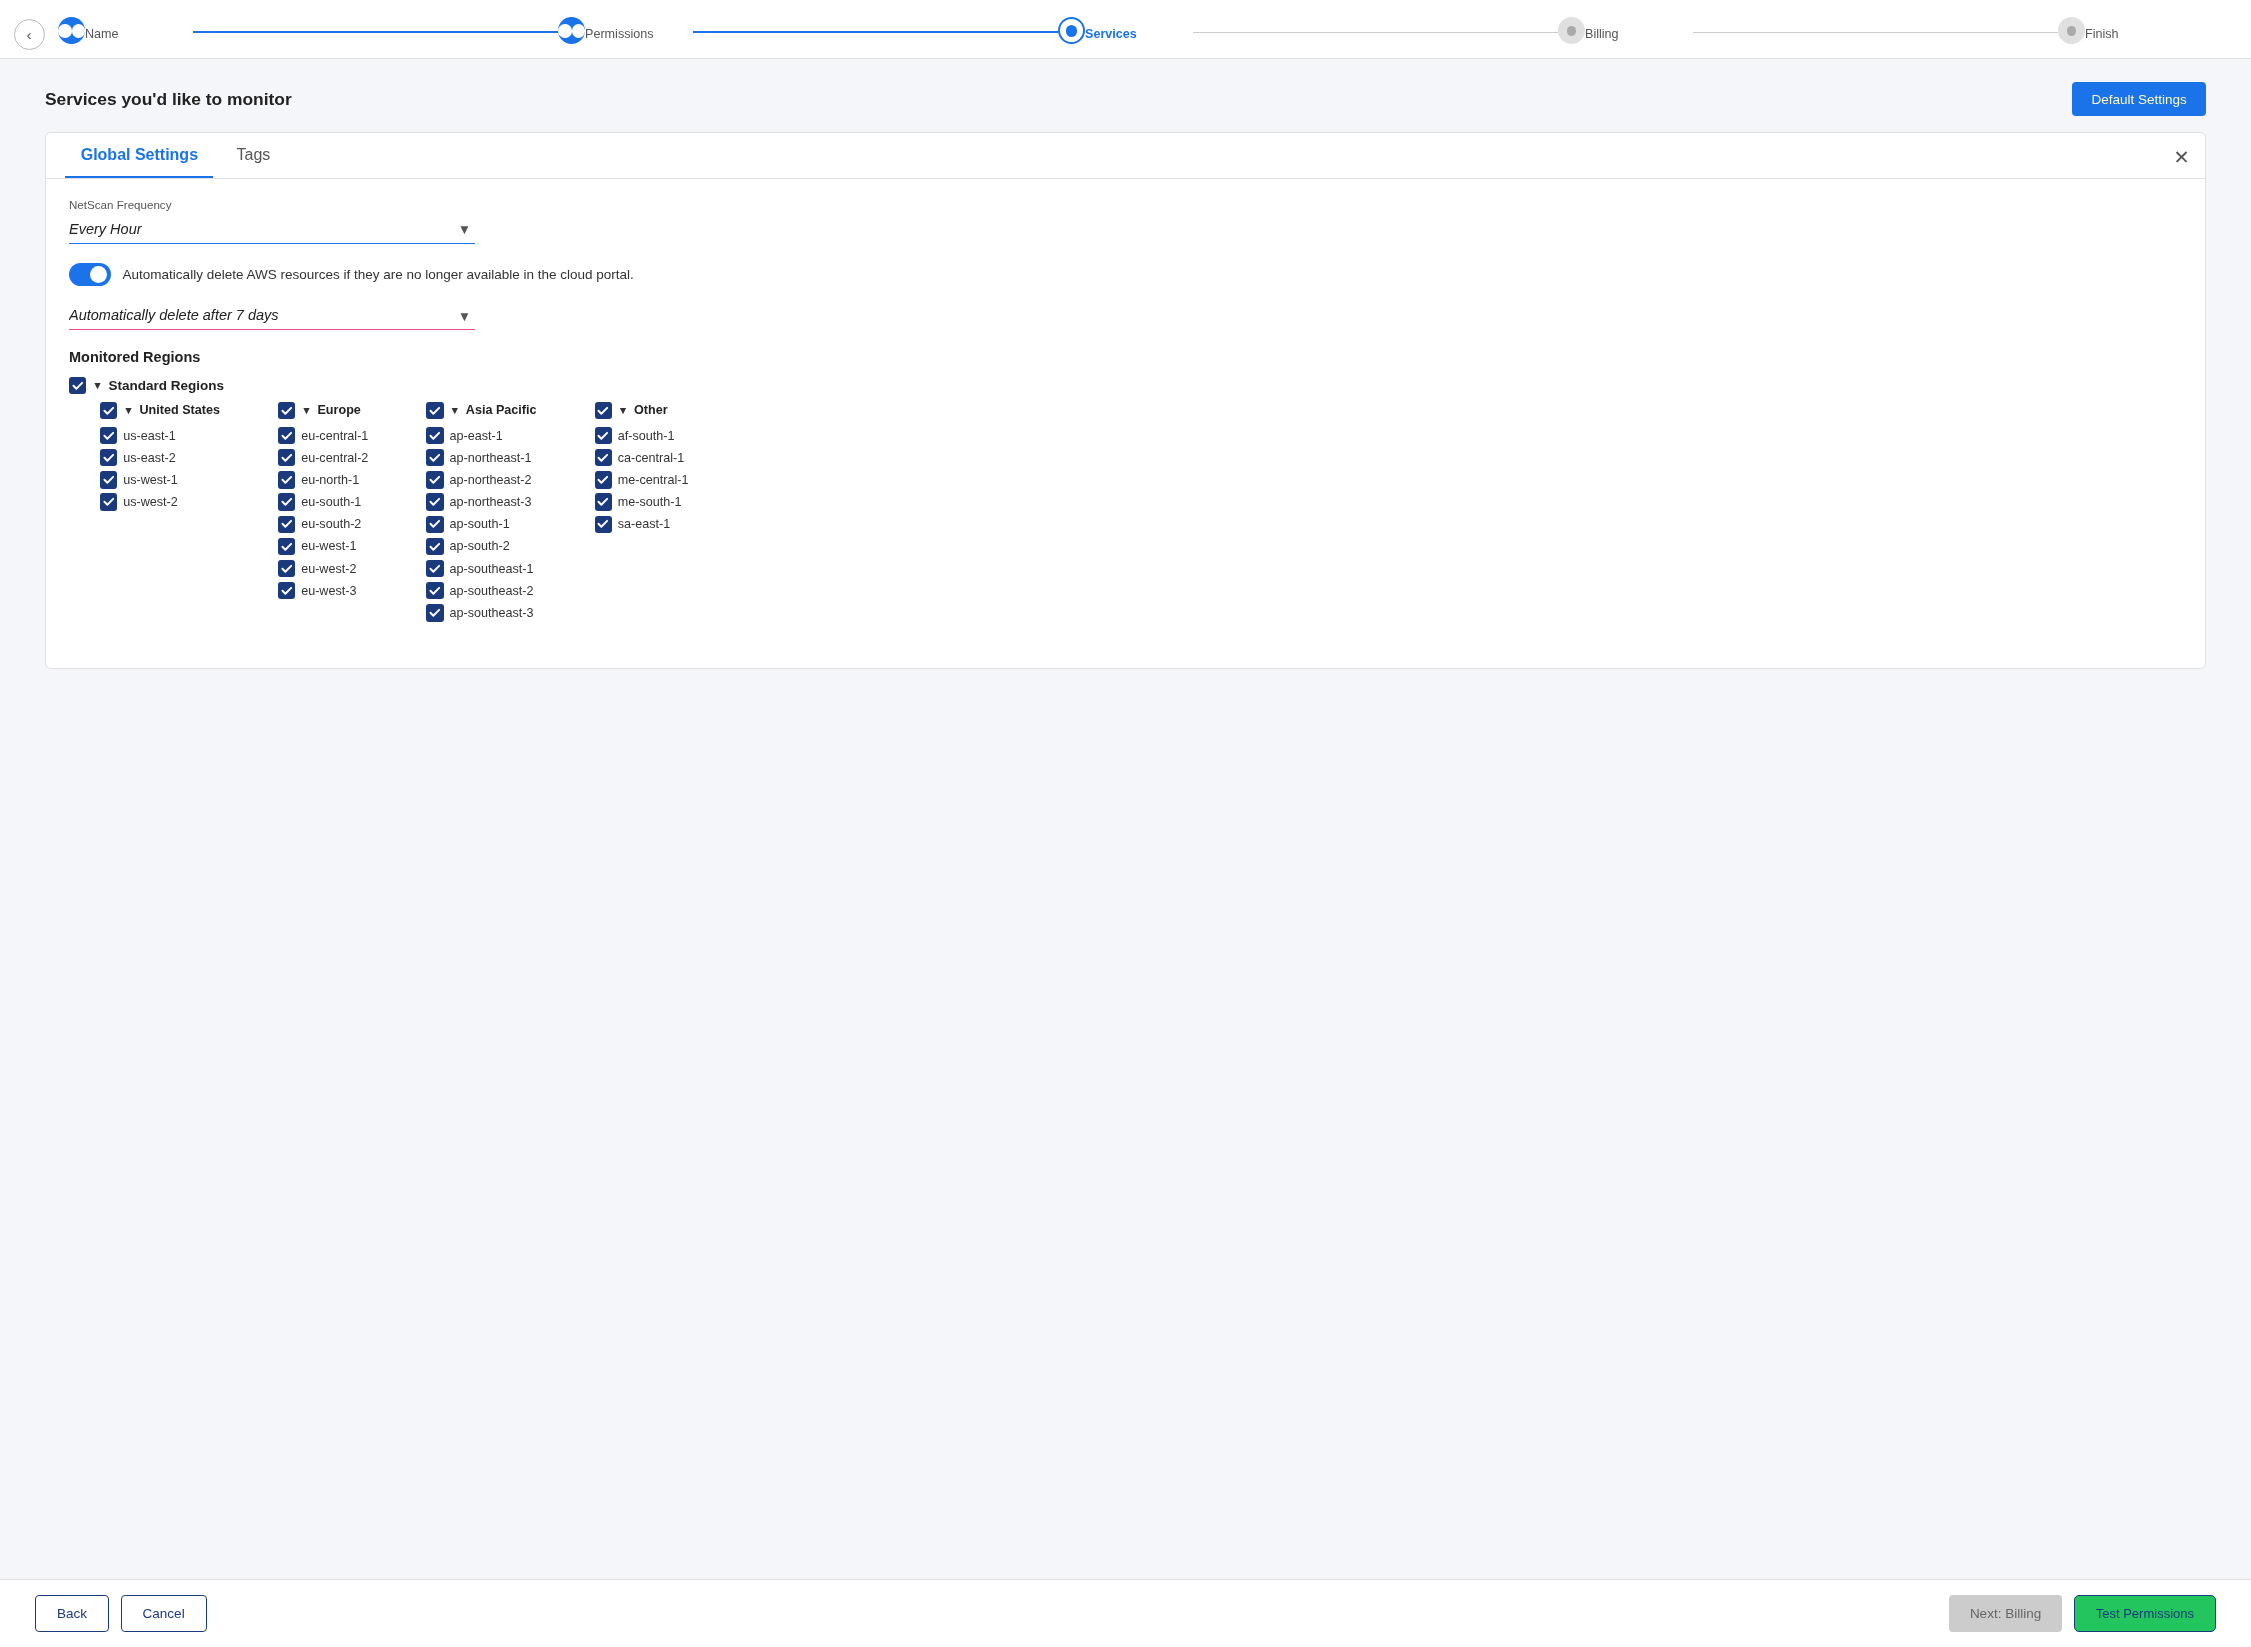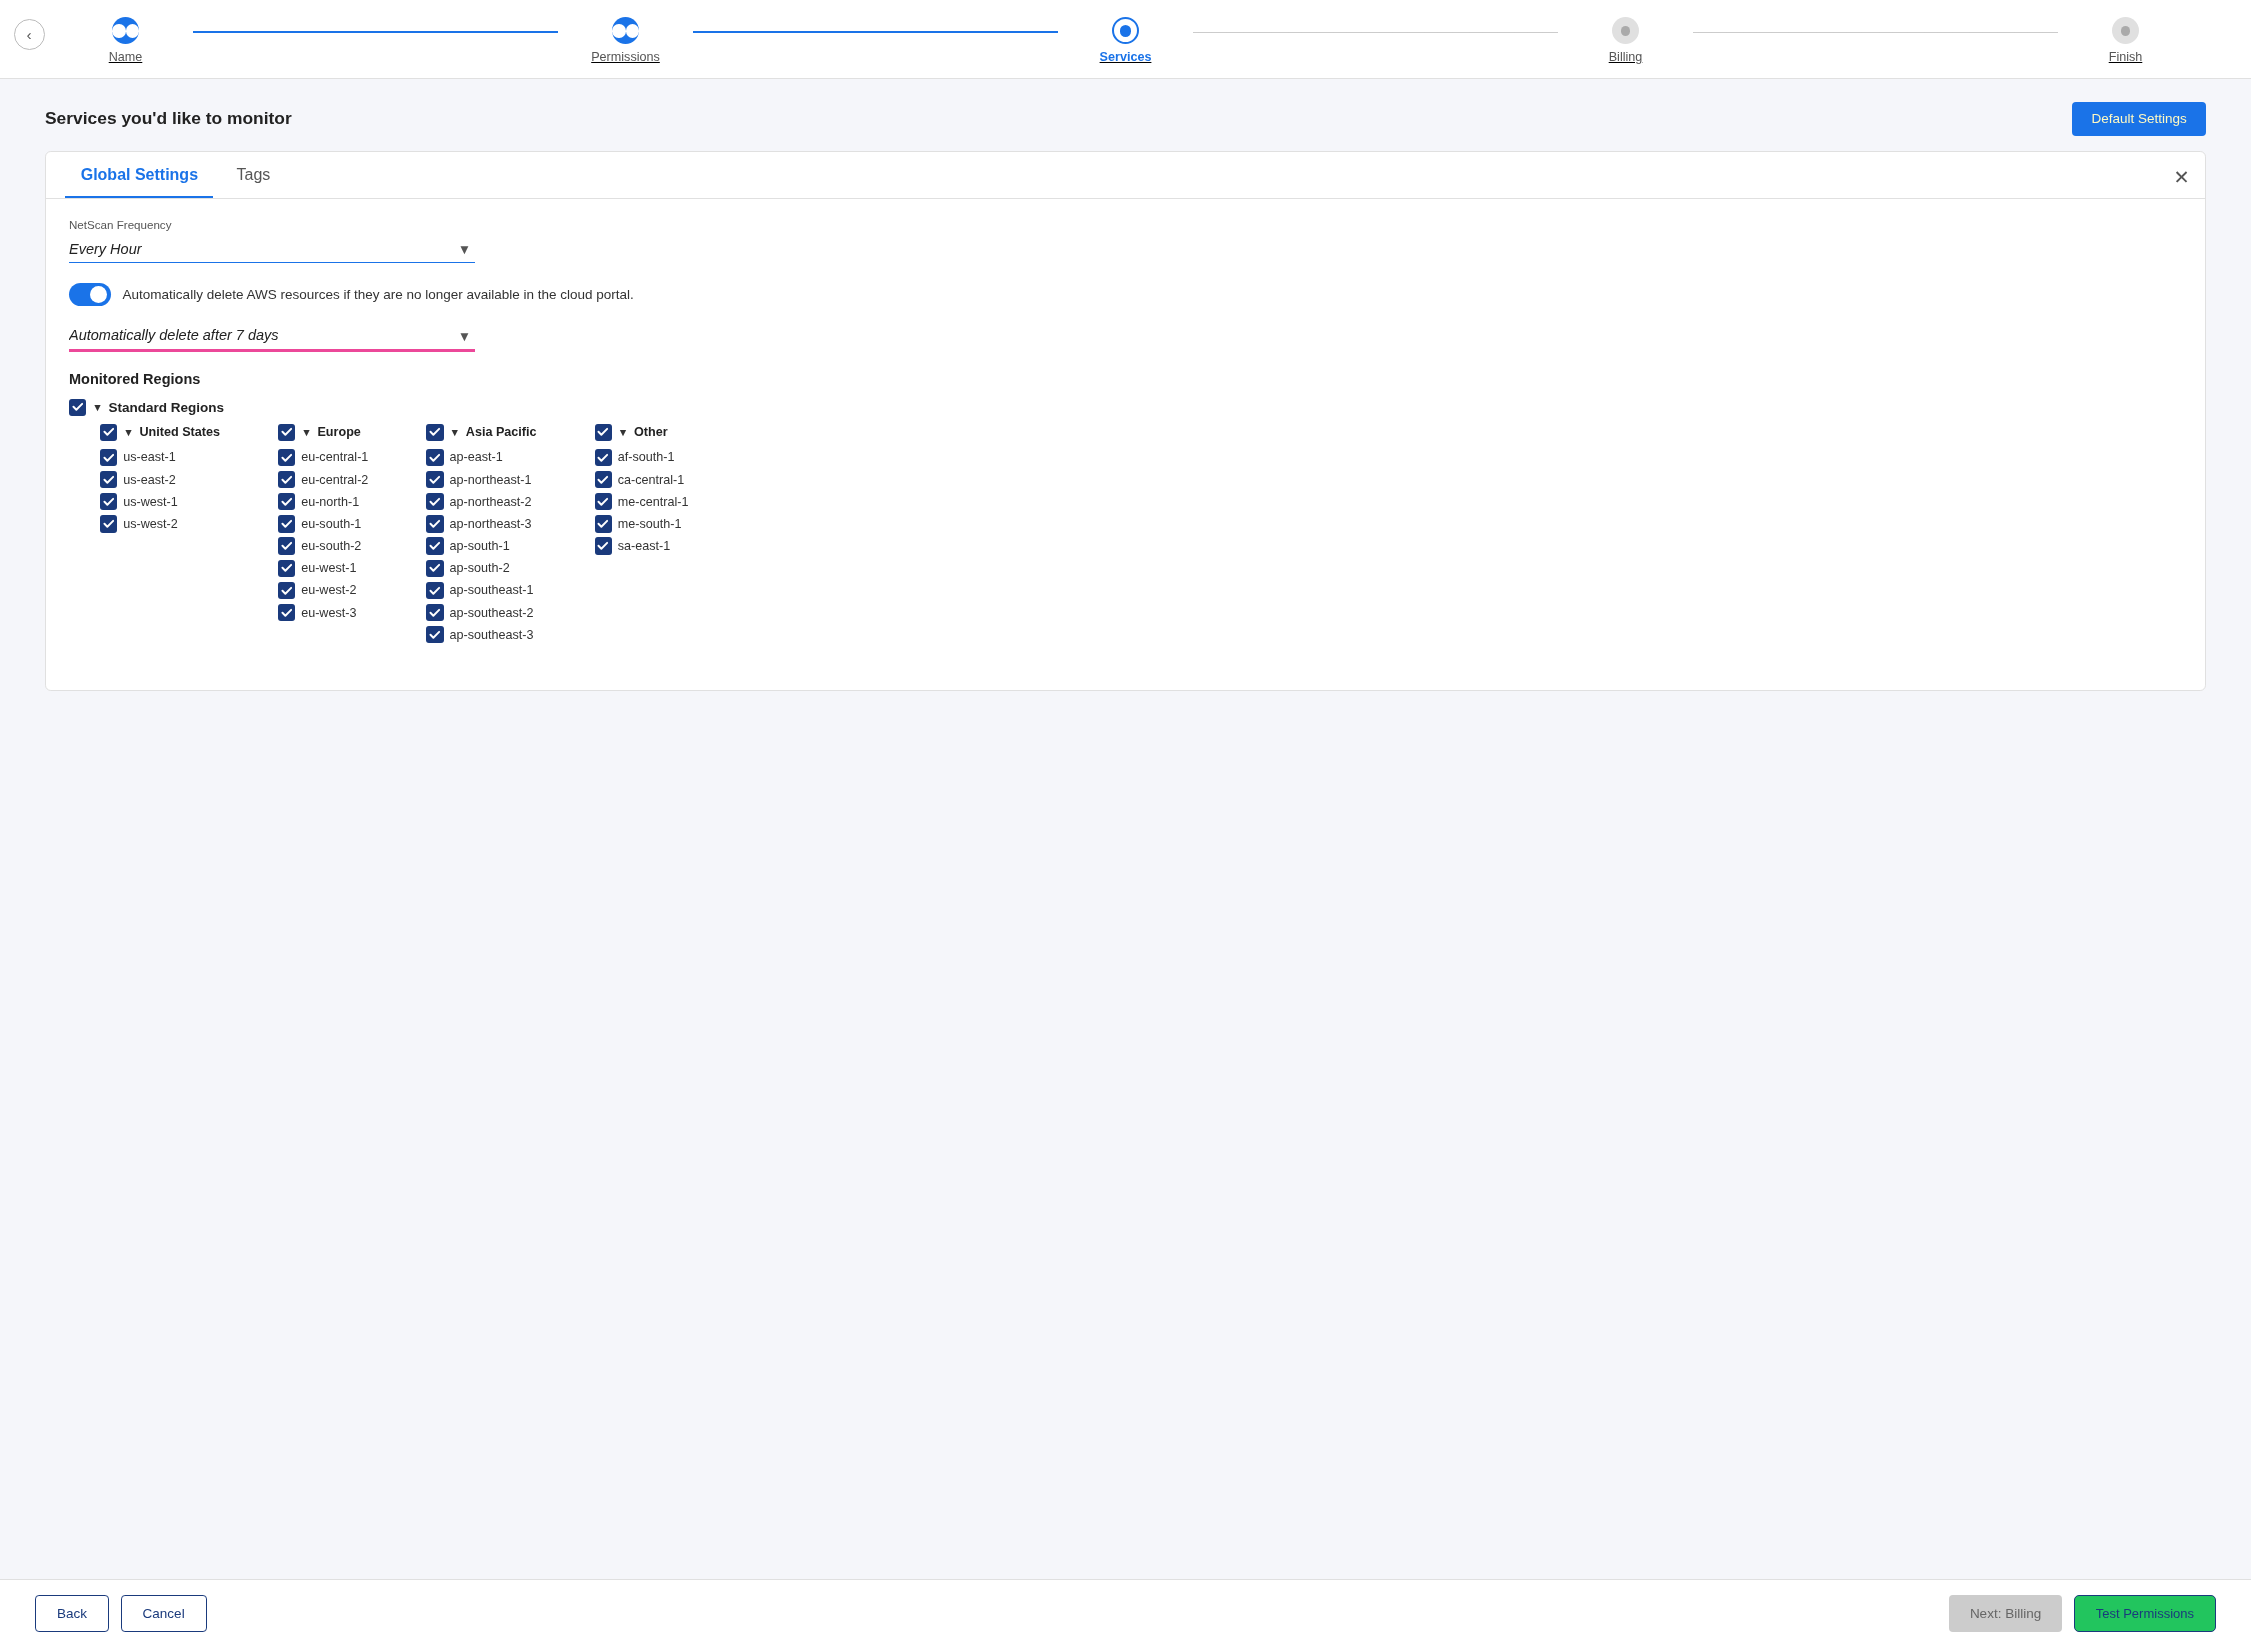--- a/index.html
+++ b/index.html
@@ -40,25 +40,23 @@
       display: flex;
       align-items: flex-start;
       justify-content: center;
       flex: 1;
       gap: 0;
       padding-bottom: 13.5px;
       position: relative;
     }
     .step-item {
       display: flex;
-      flex-direction: column;
       align-items: center;
       position: relative;
       min-width: 135px;
-      text-decoration: underline;
     }
     .step-connector {
       flex: 1;
       height: 1.9px;
       margin-top: 13.5px;
       min-width: 77px;
     }
     .step-connector.active { background: #1a73e8; }
     .step-connector.inactive { background: #ccc; border-top: 1.9px dashed #ccc; height: 0; margin-top: 14.5px; }
     .step-circle {
@@ -435,21 +433,21 @@
 
       <div class="toggle-row">
         <div class="toggle">
           <div class="toggle-knob"></div>
         </div>
         <span class="toggle-label">Automatically delete AWS resources if they are no longer available in the cloud portal.</span>
       </div>
 
       <div class="form-group">
         <div class="select-wrapper">
-          <select class="select-field" style="border-bottom:3px solid #ec4899;">
+          <select class="select-field" style="border-bottom:1px solid #ec4899;">
             <option>Automatically delete after 7 days</option>
             <option>Automatically delete after 14 days</option>
             <option>Never automatically delete</option>
           </select>
           <span class="select-arrow">▼</span>
         </div>
       </div>
 
 
       <div class="region-section">

